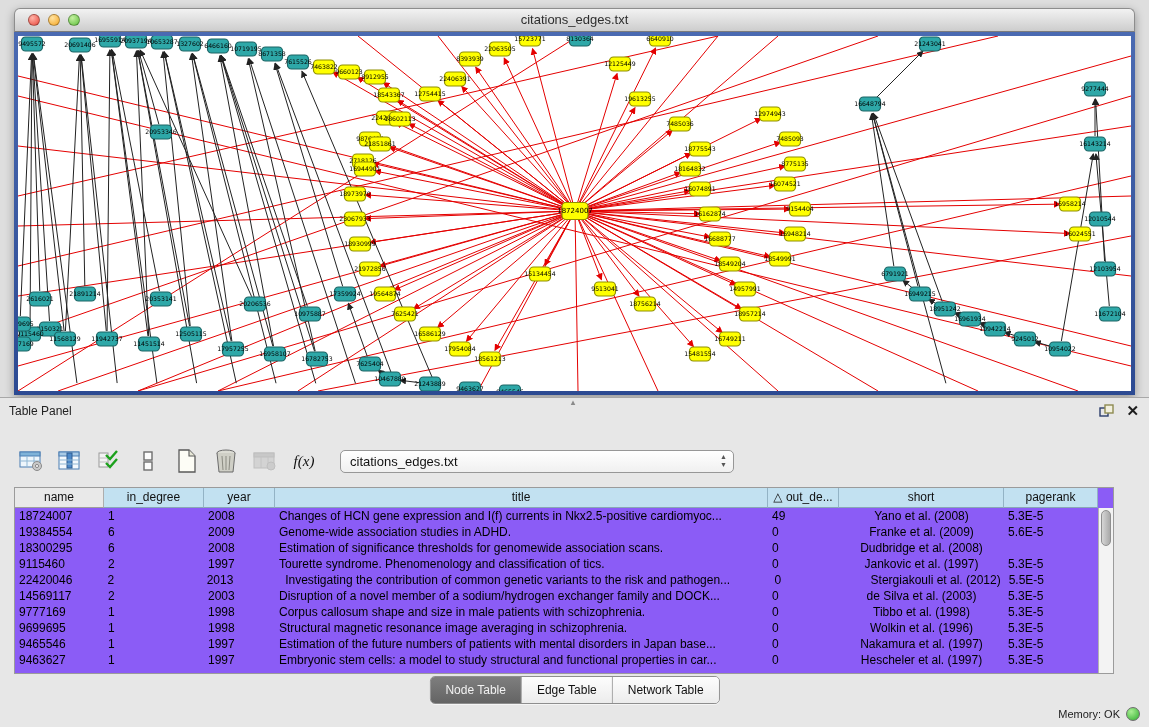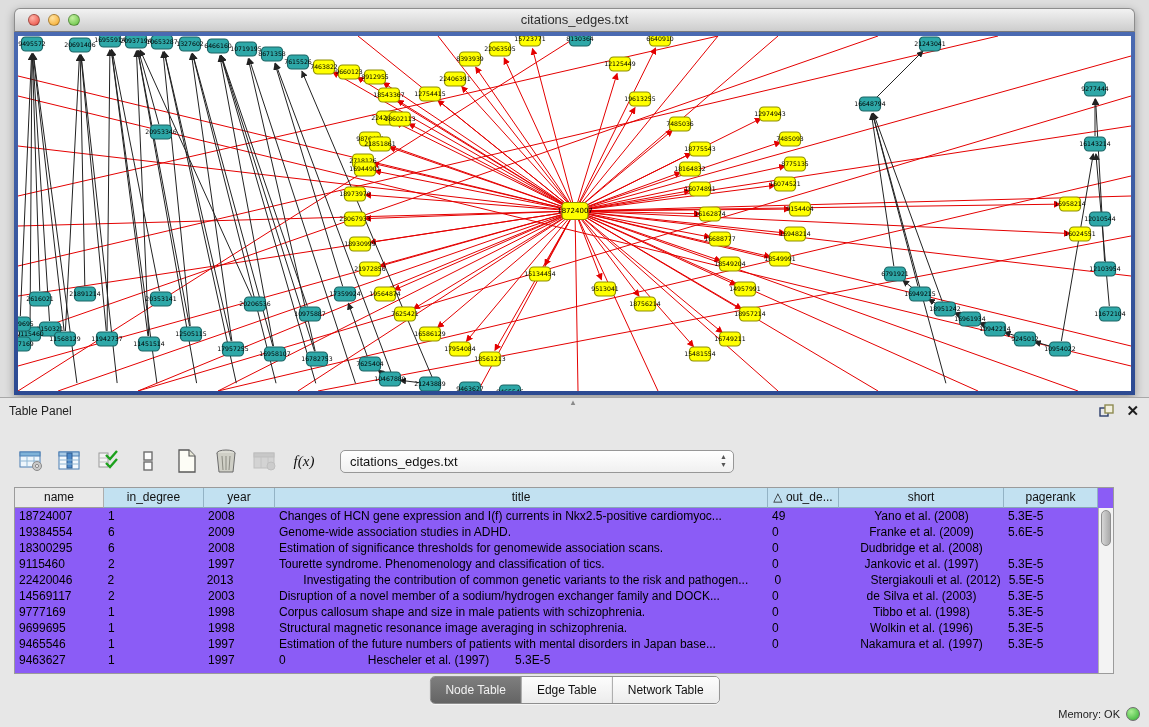--- a/index.html
+++ b/index.html
@@ -765,21 +765,21 @@
           <div class="td" style="width: 71px; text-align: left;">1997</div>
           <div class="td" style="width: 493px; text-align: left;">Tourette syndrome. Phenomenology and classification of tics.</div>
           <div class="td" style="width: 71px; text-align: left;">0</div>
           <div class="td" style="width: 165px; text-align: center;">Jankovic et al. (1997)</div>
           <div class="td" style="width: 94px; text-align: left;">5.3E-5</div>
         </div>
         <div class="tr">
           <div class="td" style="width: 89px; text-align: left;">22420046</div>
           <div class="td" style="width: 100px; text-align: left;">2</div>
           <div class="td" style="width: 71px; text-align: left;">2013</div>
-          <div class="td" style="width: 493px; text-align: center; margin-left: 8px;">Investigating the contribution of common genetic variants to the risk and pathogen...</div>
+          <div class="td" style="width: 493px; text-align: left; margin-left: 8px;">Investigating the contribution of common genetic variants to the risk and pathogen...</div>
           <div class="td" style="width: 71px; text-align: left;">0</div>
           <div class="td" style="width: 165px; text-align: right;">Stergiakouli et al. (2012)</div>
           <div class="td" style="width: 94px; text-align: left;">5.5E-5</div>
         </div>
         <div class="tr">
           <div class="td" style="width: 89px; text-align: left;">14569117</div>
           <div class="td" style="width: 100px; text-align: left;">2</div>
           <div class="td" style="width: 71px; text-align: left;">2003</div>
           <div class="td" style="width: 493px; text-align: left;">Disruption of a novel member of a sodium/hydrogen exchanger family and DOCK...</div>
           <div class="td" style="width: 71px; text-align: left;">0</div>
@@ -810,20 +810,21 @@
           <div class="td" style="width: 71px; text-align: left;">1997</div>
           <div class="td" style="width: 493px; text-align: left;">Estimation of the future numbers of patients with mental disorders in Japan base...</div>
           <div class="td" style="width: 71px; text-align: left;">0</div>
           <div class="td" style="width: 165px; text-align: center;">Nakamura et al. (1997)</div>
           <div class="td" style="width: 94px; text-align: left;">5.3E-5</div>
         </div>
         <div class="tr">
           <div class="td" style="width: 89px; text-align: left;">9463627</div>
           <div class="td" style="width: 100px; text-align: left;">1</div>
           <div class="td" style="width: 71px; text-align: left;">1997</div>
+          <div class="td" style="width: 493px; text-align: left;">Embryonic stem cells: a model to study structural and functional properties in car...</div>
           <div class="td" style="width: 71px; text-align: left;">0</div>
           <div class="td" style="width: 165px; text-align: center;">Hescheler et al. (1997)</div>
           <div class="td" style="width: 94px; text-align: left;">5.3E-5</div>
         </div>
       </div>
     <div class="vscroll">
       <div class="vthumb"></div>
     </div>
   </div>
 

